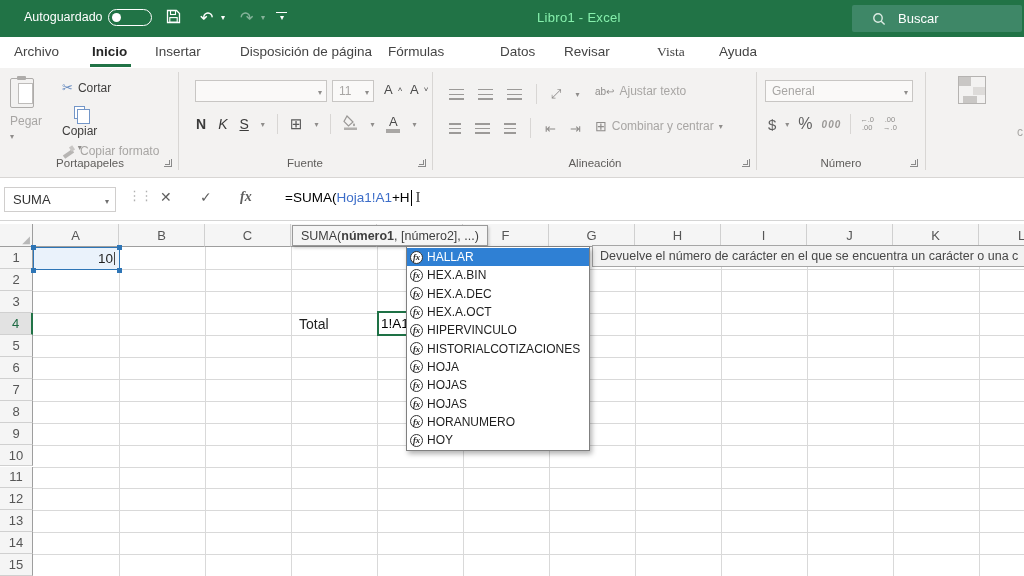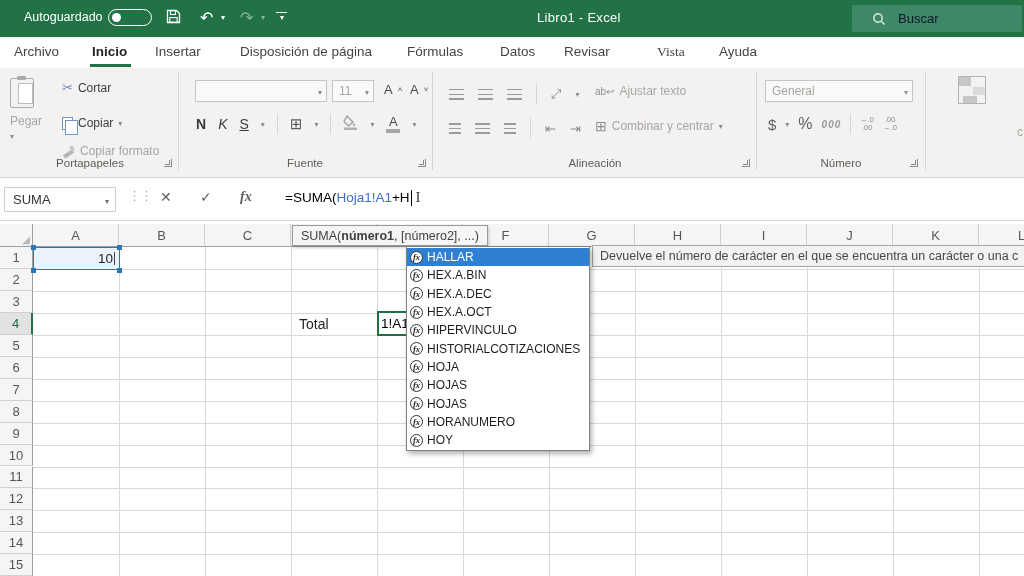--- a/index.html
+++ b/index.html
@@ -11,22 +11,22 @@
   .titlebar { position:absolute; left:0; top:0; width:1024px; height:37px; background:var(--green,#217346); color:#fff; }
   .autosave { position:absolute; left:24px; top:10px; font-size:12.5px; color:#fff; }
   .toggle { position:absolute; left:108px; top:9px; width:44px; height:17px; border:1.5px solid #fff; border-radius:9px; }
   .toggle .knob { position:absolute; left:3px; top:2.5px; width:9px; height:9px; border-radius:50%; background:#fff; }
   .qat-icon { position:absolute; top:7px; font-size:16px; color:#fff; line-height:22px; }
   .qat-chev { position:absolute; top:13px; font-size:8px; color:#fff; }
   .dim { opacity:.45; }
   .qat-custom { position:absolute; left:276px; top:12px; width:12px; }
   .qat-custom .bar { display:block; width:11px; border-top:1.5px solid #fff; }
   .qat-custom .chev { display:block; font-size:8px; color:#fff; line-height:7px; margin-top:1px; text-align:center; }
-  .wbtitle { position:absolute; left:537px; top:10px; font-size:13px; color:#ffffff; letter-spacing:.3px; }
-  .searchbox { position:absolute; left:852px; top:5px; width:170px; height:27px; background:var(--searchgreen,#3e8767); border-radius:2px; display:flex; align-items:center; color:#0f172a; font-size:13px; }
+  .wbtitle { position:absolute; left:537px; top:10px; font-size:13px; color:#86efac; letter-spacing:.3px; }
+  .searchbox { position:absolute; left:852px; top:5px; width:170px; height:27px; background:var(--searchgreen,#3e8767); border-radius:2px; display:flex; align-items:center; color:#ffffff; font-size:13px; }
   .searchbox svg { margin:0 12px 0 20px; }
 
   
   .tabrow { position:absolute; left:0; top:37px; width:1024px; height:24px; background:#fff; }
   .tab { position:absolute; top:7px; font-size:13.5px; color:#444; white-space:nowrap; }
   .tab.active { color:#262626; font-weight:bold; }
   .tab-underline { position:absolute; left:90px; top:27px; width:41px; height:3px; background:var(--green,#217346); }
 
   
   .ribbon { position:absolute; left:0; top:68px; width:1024px; height:110px; background:#f3f2f1; border-bottom:1px solid #d8d6d4; font-size:12px; color:#444; }
@@ -146,41 +146,41 @@
       <span>Buscar</span>
     </div>
   </div>
 
   <div class="tabrow">
     <div id="tabs">
         <div class="tab" style="left: 14px;">Archivo</div>
         <div class="tab active" style="left: 92px;">Inicio</div>
         <div class="tab" style="left: 155px;">Insertar</div>
         <div class="tab" style="left: 240px;">Disposición de página</div>
-        <div class="tab" style="left: 407px;">Fórmulas</div>
+        <div class="tab" style="left: 388px;">Fórmulas</div>
         <div class="tab" style="left: 500px;">Datos</div>
         <div class="tab" style="left: 564px;">Revisar</div>
         <div class="tab" style="left: 657px; font-family: Liberation Serif, serif;">Vista</div>
         <div class="tab" style="left: 719px;">Ayuda</div>
       </div>
     <div class="tab-underline"></div>
   </div>
 
   <div class="ribbon">
 
     <div class="pastebtn">
       <span class="clipicon"></span>
       <div class="plabel">Pegar</div>
       <span class="chev">▾</span>
     </div>
     <div class="rrow" style="left:62px; top:12px;">
       <span class="cuticon">✂</span>
       <span class="darktxt">Cortar</span>
     </div>
-    <div class="rrow" style="left:62px; top:48px;">
+    <div class="rrow" style="left:62px; top:38px;flex-direction:column;">
       <span class="copyicon"></span>
       <span class="darktxt">Copiar</span>
       <span class="chev">▾</span>
     </div>
     <div class="rrow" style="left:62px; top:76px;">
       <span class="brushicon"></span>
       <span class="disabled">Copiar formato</span>
     </div>
     <div class="glabel" style="left:20px; width:140px;">Portapapeles</div>
     <div class="launcher" style="left:164px;"></div>

